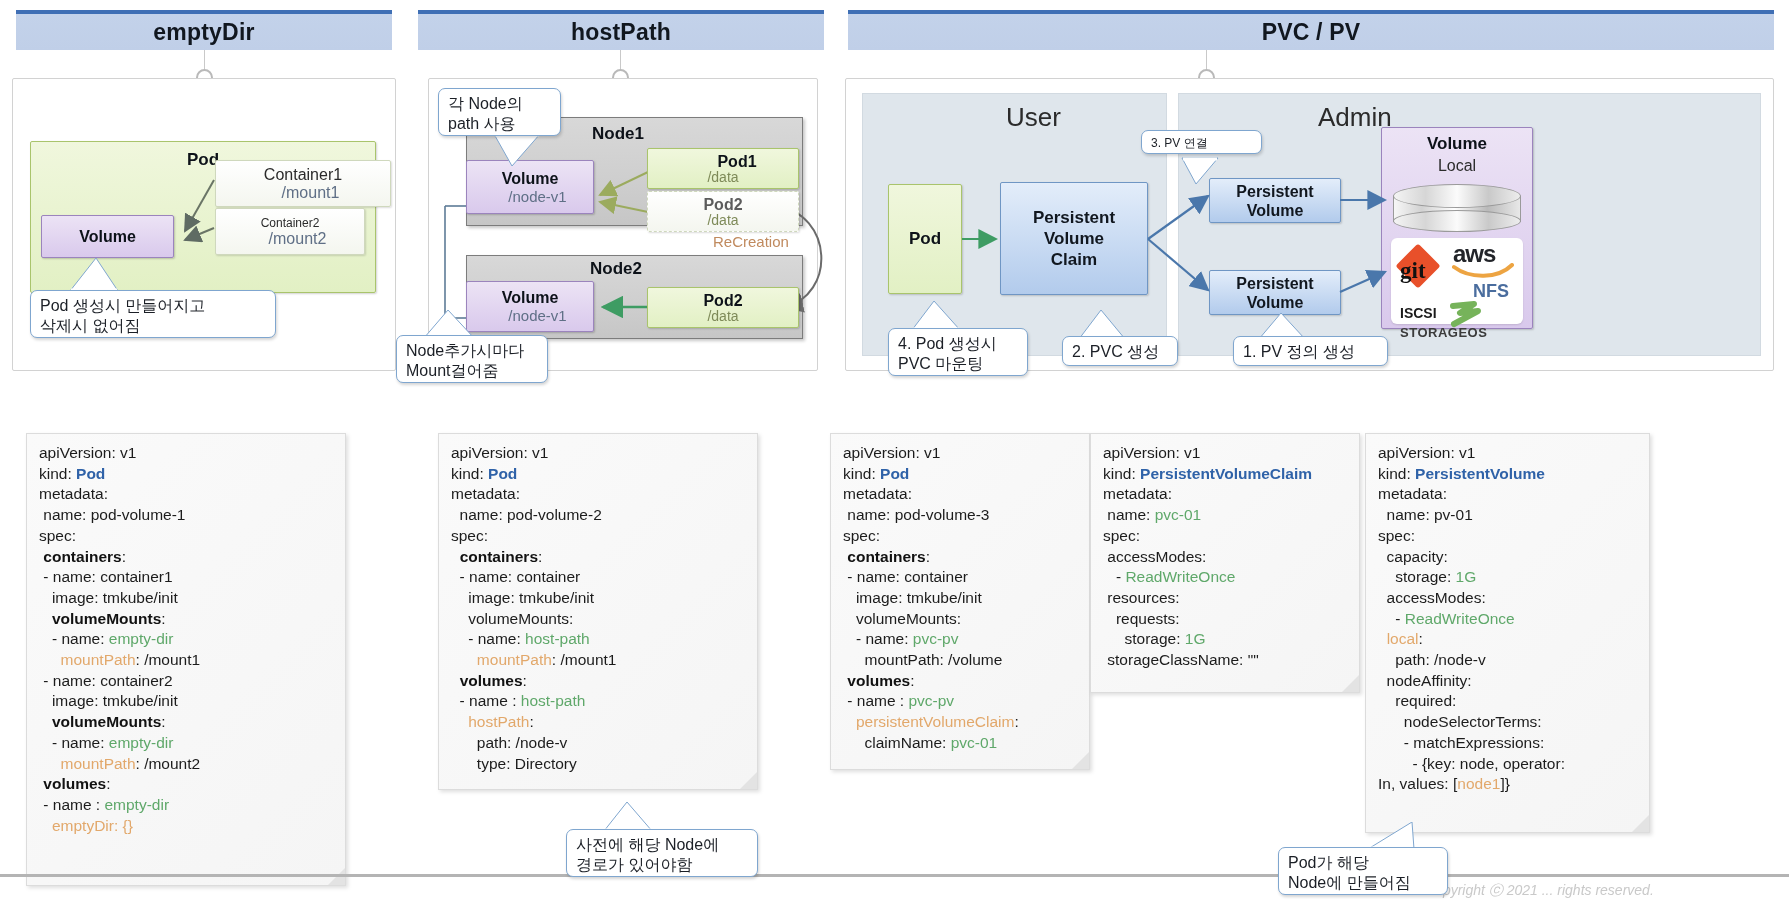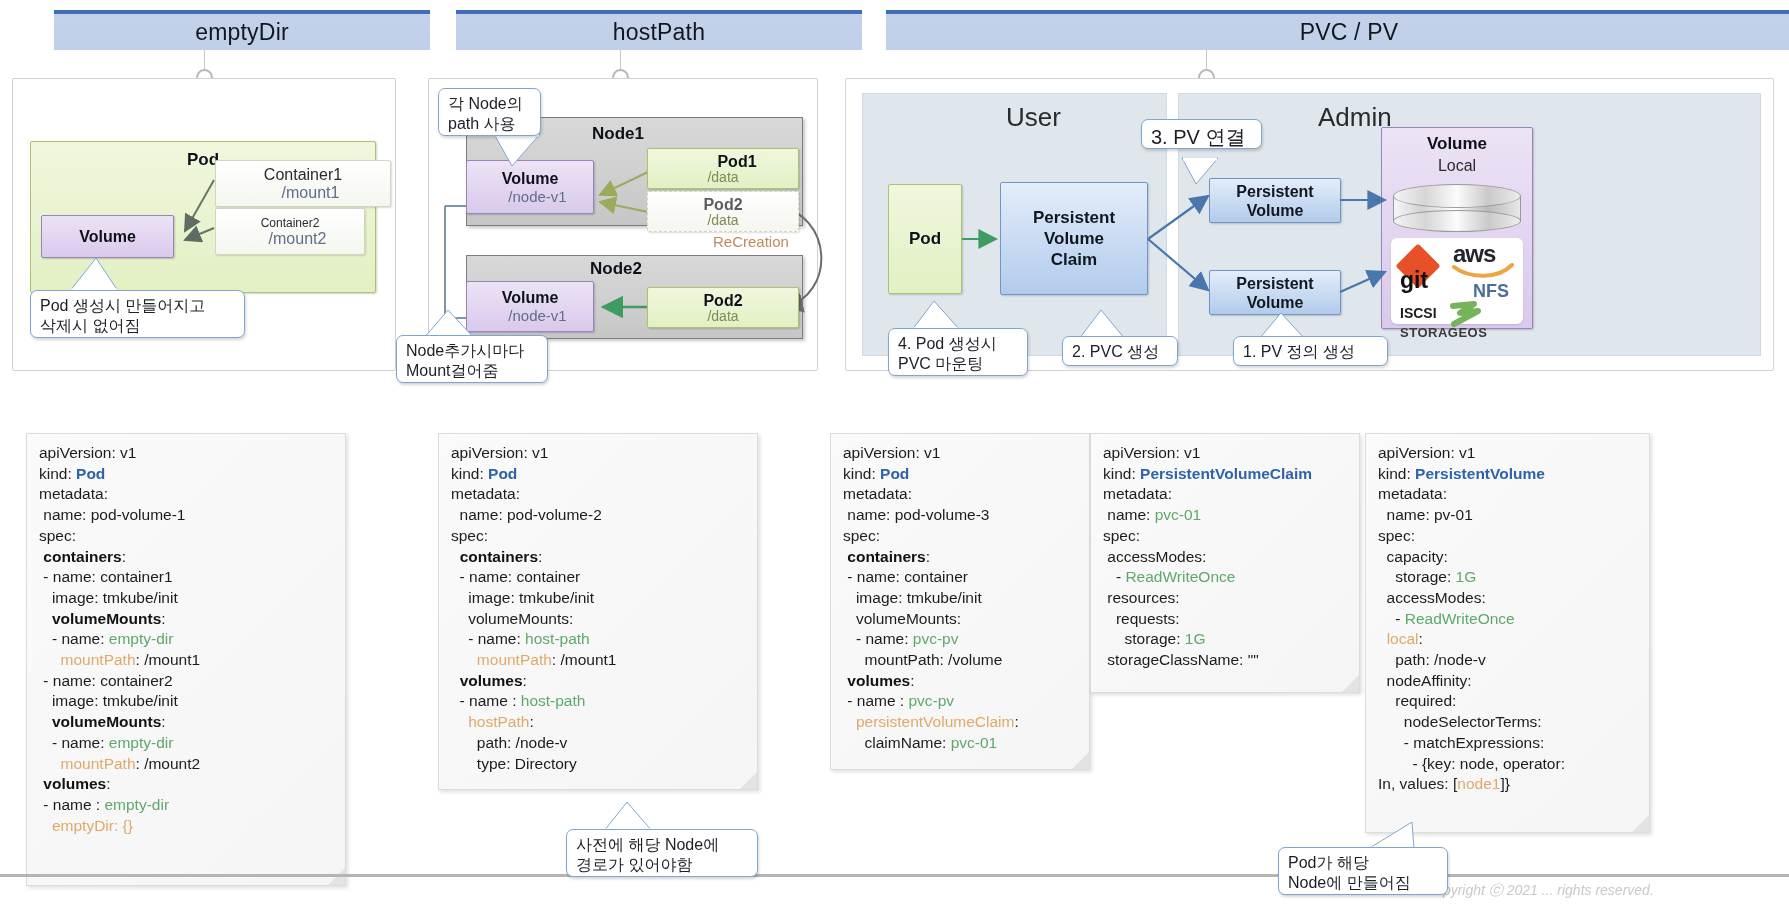--- a/index.html
+++ b/index.html
@@ -10,24 +10,23 @@
     overflow: hidden;
   }
   #root { position: relative; width: 1789px; height: 913px; }
 
   
   .banner {
     position: absolute;
     background: linear-gradient(to bottom, #c3d2ea 0%, #c0cfe8 100%);
     border-top: 4px solid #3f6fb5;
     color: #11171f;
-    font-weight: normal;
+    font-weight: bold;
     display: flex; align-items: center; justify-content: center;
     letter-spacing: .2px;
-    margin-left: 38px;
   }
   .panel {
     position: absolute;
     border: 1px solid #d2d2d2;
     background: #fff;
     border-radius: 2px;
   }
   .connector-line { position: absolute; width: 1px; background: #c9c9c9; }
   .connector-dot {
     position: absolute; width: 17px; height: 17px; border-radius: 50%;
@@ -252,21 +251,21 @@
       <path d="M1148,239 L1208,290" stroke="#4a77ab" stroke-width="2.2" fill="none" marker-end="url(#ah-blue)"></path>
     </g>
     <g>
       <path d="M1340,200 L1385,200" stroke="#4a77ab" stroke-width="2.2" fill="none" marker-end="url(#ah-blue)"></path>
     </g>
     <g>
       <path d="M1340,292 L1385,272" stroke="#4a77ab" stroke-width="2.2" fill="none" marker-end="url(#ah-blue)"></path>
     </g>
   </svg>
 
-  <div class="callout" style="left:30px; top:290px; width:215px; height:48px; font-size:16px;">Pod 생성시 만들어지고
+  <div class="callout" style="left:30px; top:290px; width:246px; height:48px; font-size:16px;">Pod 생성시 만들어지고
 삭제시 없어짐</div>
   <svg class="tail" style="left:60px; top:258px; width:70px; height:40px;">
     <path d="M36,0 L58,33 L10,33 z" fill="#ffffff" stroke="#7fa6cf" stroke-width="1"></path>
     <path d="M11,32 L57,32" stroke="#ffffff" stroke-width="3"></path>
   </svg>
 
   <div class="panel" style="left:428px; top:78px; width:390px; height:293px;"></div>
 
   <div class="nodebox" style="left:466px; top:117px; width:337px; height:109px;"></div>
   <span class="title-strong" style="position:absolute; left:592px; top:124px; font-size:17px; z-index:6;">Node1</span>
@@ -292,21 +291,21 @@
 
   <div class="volbox" style="left:466px; top:281px; width:128px; height:51px; z-index:6;">
     <span class="title-strong" style="font-size:16px;">Volume</span>
     <span class="sub-path" style="font-size:15px;">/node-v1</span>
   </div>
   <div class="podbox" style="left:647px; top:287px; width:152px; height:41px; z-index:6;">
     <span class="title-strong" style="font-size:16px; line-height:17px;">Pod2</span>
     <span class="sub-path-olive" style="font-size:14px; line-height:15px;">/data</span>
   </div>
 
-  <div class="callout" style="left:438px; top:88px; width:103px; height:48px; font-size:16px; z-index:31;">각 Node의
+  <div class="callout" style="left:438px; top:88px; width:123px; height:48px; font-size:16px; z-index:31;">각 Node의
 path 사용</div>
   <svg class="tail" style="left:490px; top:132px; width:60px; height:38px; z-index:30;">
     <path d="M4,2 L50,2 L22,34 z" fill="#ffffff" stroke="#7fa6cf" stroke-width="1"></path>
     <path d="M5,3 L49,3" stroke="#ffffff" stroke-width="3"></path>
   </svg>
 
   <div class="callout" style="left:396px; top:335px; width:152px; height:48px; font-size:16px; z-index:31;">Node추가시마다
 Mount걸어줌</div>
   <svg class="tail" style="left:420px; top:310px; width:60px; height:32px; z-index:30;">
     <path d="M28,0 L54,28 L4,28 z" fill="#ffffff" stroke="#7fa6cf" stroke-width="1"></path>
@@ -339,33 +338,33 @@
   </div>
 
   <div class="cyl-body" style="left:1393px; top:196px; width:128px; height:26px;"></div>
   <div class="cyl-top" style="left:1393px; top:184px; width:128px; height:24px;"></div>
   <div class="cyl-top" style="left:1393px; top:210px; width:128px; height:22px;"></div>
 
   <div class="logo-card" style="left:1391px; top:238px; width:132px; height:86px;"></div>
   <svg style="position:absolute; left:1396px; top:244px; width:54px; height:46px;">
     <rect x="6" y="6" width="32" height="32" transform="rotate(45 22 22)" fill="#e8502a" rx="3"></rect>
   </svg>
-  <span style="position:absolute; left:1400px; top:258px; font-size:23px; font-weight:bold; color:#111; font-family:Liberation Sans, sans-serif;margin-top:9px;">git</span>
+  <span style="position:absolute; left:1400px; top:258px; font-size:23px; font-weight:bold; color:#111; font-family:Liberation Serif, serif;">git</span>
   <span style="position:absolute; left:1453px; top:240px; font-size:24px; font-weight:bold; color:#23252a; letter-spacing:-1px;">aws</span>
   <svg style="position:absolute; left:1452px; top:263px; width:64px; height:18px;">
     <path d="M2,4 C18,16 46,16 60,2" stroke="#eda442" stroke-width="4" fill="none" stroke-linecap="round"></path>
   </svg>
   <span style="position:absolute; left:1473px; top:281px; font-size:18px; font-weight:bold; color:#4a6d9e;">NFS</span>
   <span style="position:absolute; left:1400px; top:305px; font-size:14px; font-weight:bold; color:#1b1b1b;">ISCSI</span>
   <svg style="position:absolute; left:1448px; top:300px; width:36px; height:28px;">
     <path d="M5,6 L26,4 L12,13 L30,11 L6,24" stroke="#76b35a" stroke-width="6" fill="none" stroke-linecap="round" stroke-linejoin="round"></path>
   </svg>
   <span style="position:absolute; left:1400px; top:325px; font-size:13px; font-weight:bold; color:#3b3b3b; letter-spacing:.5px;">STORAGEOS</span>
 
-  <div class="callout" style="left:1141px; top:119px; width:121px; height:30px; font-size:20px; z-index:31;">3. PV 연결</div>
+  <div class="callout" style="left:1141px; top:130px; width:121px; height:24px; font-size:12px; z-index:31;">3. PV 연결</div>
   <svg class="tail" style="left:1178px; top:156px; width:50px; height:32px; z-index:30;">
     <path d="M4,2 L40,2 L18,28 z" fill="#ffffff" stroke="#7fa6cf" stroke-width="1"></path>
     <path d="M5,3 L39,3" stroke="#ffffff" stroke-width="3"></path>
   </svg>
 
   <div class="callout" style="left:888px; top:328px; width:140px; height:48px; font-size:16px; z-index:31;">4. Pod 생성시
 PVC 마운팅</div>
   <svg class="tail" style="left:908px; top:301px; width:56px; height:32px; z-index:30;">
     <path d="M26,0 L52,29 L4,29 z" fill="#ffffff" stroke="#7fa6cf" stroke-width="1"></path>
     <path d="M5,28 L51,28" stroke="#ffffff" stroke-width="3"></path>

